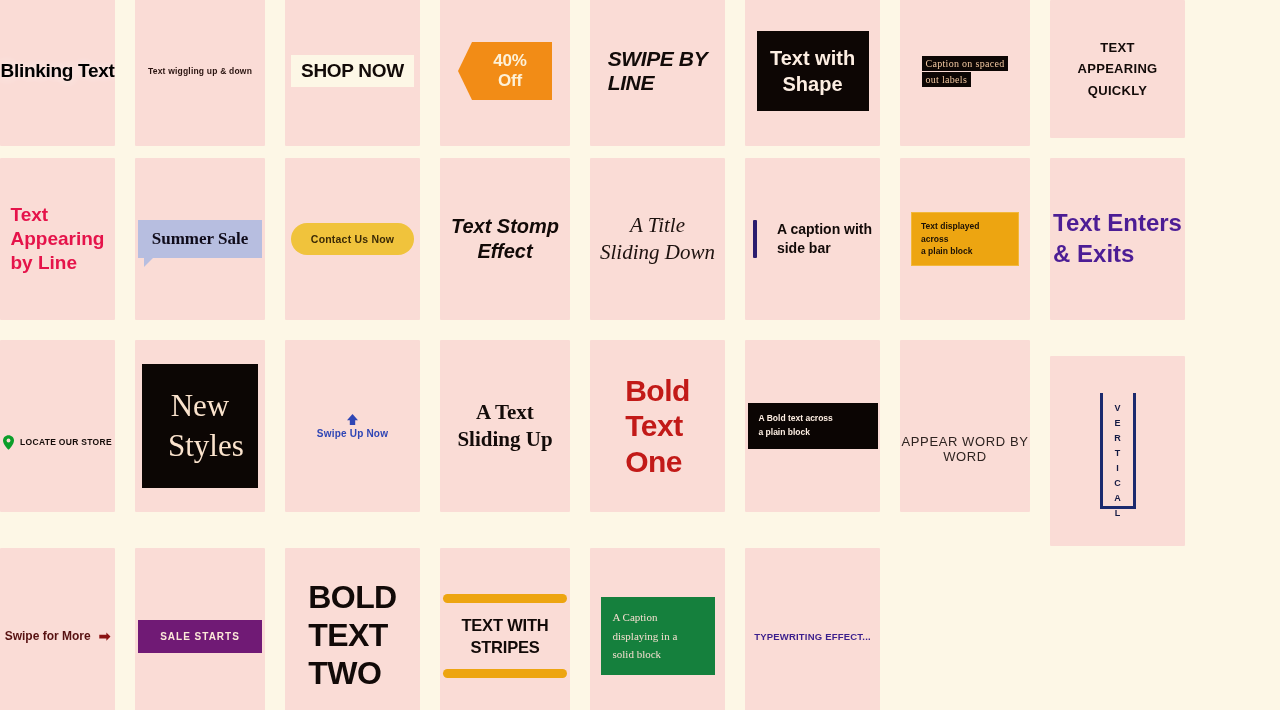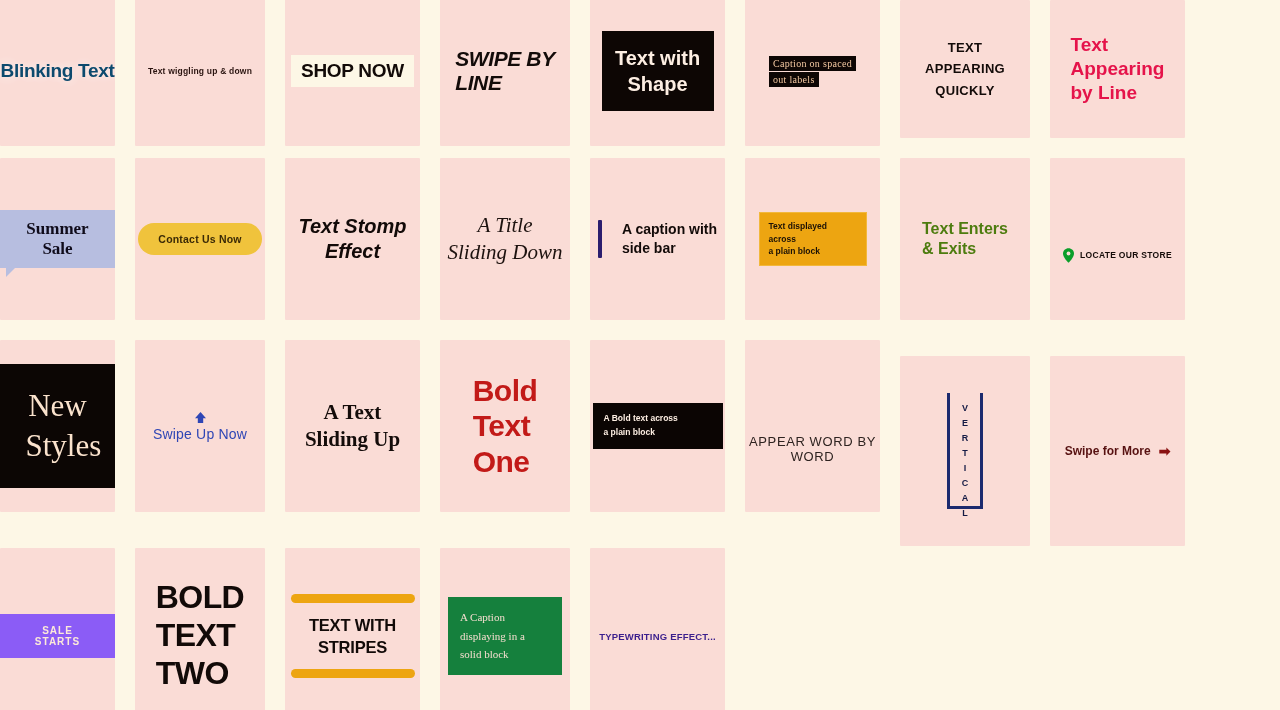--- a/index.html
+++ b/index.html
@@ -25,21 +25,21 @@
     background:#fadcd6;
     display:flex;align-items:center;justify-content:center;
     text-align:center;
     overflow:hidden;
     border-radius:1px;
   }
   .r1 .card{top:-4px;bottom:12px;}
   .r4 .card{top:16px;bottom:-14px;}
   .glow{text-shadow:0 0 10px #fff9, 0 0 18px #fff7;}
 
-  .t-blinking{font-weight:900;font-size:19px;letter-spacing:-.3px;color:#0c4a6e;}
+  .t-blinking{font-weight:900;font-size:19px;letter-spacing:-.3px;color:#000000;}
   .t-wiggle{font-size:8.5px;font-weight:700;color:#2a1410;letter-spacing:.2px;}
   .t-shopnow{
     background:#fdf7e6;color:#120a08;font-weight:900;font-size:19px;
     padding:5px 10px;letter-spacing:-.3px;
   }
   .banner{
     position:relative;background:#f28c16;color:#fdf1d8;font-weight:900;font-size:17px;
     padding:9px 16px 9px 26px;letter-spacing:-.2px;
     clip-path:polygon(14px 0, 100% 0, 100% 100%, 14px 100%, 0 50%);
     width:94px;text-align:center;box-sizing:border-box;
@@ -72,50 +72,50 @@
   .t-slidedown{font-family:"Liberation Serif",serif;font-style:italic;font-size:21px;line-height:1.3;color:#1d120f;}
   .sidebar-cap{display:flex;align-items:stretch;gap:20px;text-align:left;}
   .sidebar-cap .bar{width:4px;background:#2b1d6e;border-radius:1px;}
   .sidebar-cap .txt{font-weight:800;font-size:14px;line-height:1.35;color:#120a08;}
   .plainblock-orange{
     background:#eda511;color:#1b1106;font-weight:800;font-size:8.5px;line-height:1.5;
     padding:7px 9px;text-align:left;width:108px;box-sizing:border-box;
     border:1px solid #f2b83c;
   }
 
-  .t-enters{font-weight:800;font-size:16px;line-height:1.28;color:#4d7c0f;text-align:left;}
+  .t-enters{font-weight:800;font-size:24px;line-height:1.28;color:#4c1d95;text-align:left;}
   .locrow{display:flex;align-items:center;gap:6px;margin-top:32px;}
   .pin{width:11px;height:15px;flex:none;}
   .t-locate{font-weight:900;font-size:8.5px;letter-spacing:.3px;color:#150c09;}
   .newstyles{
     background:#0c0604;color:#fbe3cd;
     font-family:"Liberation Serif",serif;font-size:31px;line-height:1.28;
     padding:22px 26px;width:116px;box-sizing:border-box;
   }
   .swipeup{display:flex;flex-direction:column;align-items:center;gap:2px;}
-  .t-swipeup{font-weight:400;font-size:14px;color:#2f46b5;letter-spacing:.2px;}
+  .t-swipeup{font-weight:700;font-size:10px;color:#2f46b5;letter-spacing:.2px;}
   .t-slideup{font-family:"Liberation Serif",serif;font-weight:700;font-size:21px;line-height:1.3;color:#140c0a;}
   .t-boldone{font-weight:900;font-size:30px;line-height:1.18;color:#c21a18;text-align:left;letter-spacing:-.5px;}
   .blackblock{
     background:#0b0503;color:#fdeee2;font-weight:800;font-size:8.5px;line-height:1.6;
     padding:9px 11px;text-align:left;width:130px;box-sizing:border-box;
   }
   .t-wordbyword{font-size:13px;letter-spacing:.6px;color:#2e2320;margin-top:46px;}
 
   .pill-green-row{display:flex;align-items:center;gap:5px;}
   .pill-green{background:#0b8a23;color:#ecf8ec;font-weight:900;font-size:8.5px;padding:7px 15px;border-radius:14px;letter-spacing:.2px;}
   .vertbox{
     border:3px solid #1b2a6e;border-top:none;
     padding:10px 10px 16px;height:116px;box-sizing:border-box;
     display:flex;align-items:flex-start;justify-content:center;
   }
   .vert{writing-mode:vertical-rl;text-orientation:upright;font-weight:900;font-size:9px;letter-spacing:5px;color:#141a44;}
   .t-swipemore{font-weight:700;font-size:12px;color:#571111;display:flex;align-items:center;gap:8px;}
   .arrow-r{color:#8a1212;font-size:14px;font-weight:900;}
-  .salestarts{background:#8b5cf6;color:#fce9d9;font-weight:700;font-size:10px;letter-spacing:1px;padding:11px 22px;}
+  .salestarts{background:#701a75;color:#fce9d9;font-weight:700;font-size:10px;letter-spacing:1px;padding:11px 22px;}
   .t-boldtwo{font-weight:900;font-size:32px;line-height:1.18;color:#120a08;text-align:left;letter-spacing:-.6px;}
   .stripes{display:flex;flex-direction:column;align-items:center;gap:11px;}
   .stripe{width:124px;height:9px;background:#eda511;border-radius:5px;}
   .t-stripes{font-weight:900;font-size:16.5px;line-height:1.35;color:#120a08;letter-spacing:-.2px;}
   .solidblock{
     background:#15803d;color:#f6ded0;
     font-family:"Liberation Serif",serif;font-size:11px;line-height:1.7;
     padding:11px 12px;text-align:left;width:114px;box-sizing:border-box;
   }
   .t-typewriting{font-weight:800;font-size:9.5px;letter-spacing:.2px;color:#3b1f8d;}
@@ -136,20 +136,25 @@
       <span class="t-wiggle">Text wiggling up &amp; down</span>
     </div>
   </div>
 
   <div class="cellwrap r1">
     <div class="card">
       <span class="t-shopnow">SHOP NOW</span>
     </div>
   </div>
 
+  <div class="cellwrap r1">
+    <div class="card">
+      <span class="banner">40% Off</span>
+    </div>
+  </div>
 
   <div class="cellwrap r1">
     <div class="card">
       <div class="t-swipeline">
         <div>SWIPE BY</div>
         <div>LINE</div>
       </div>
     </div>
   </div>
 

